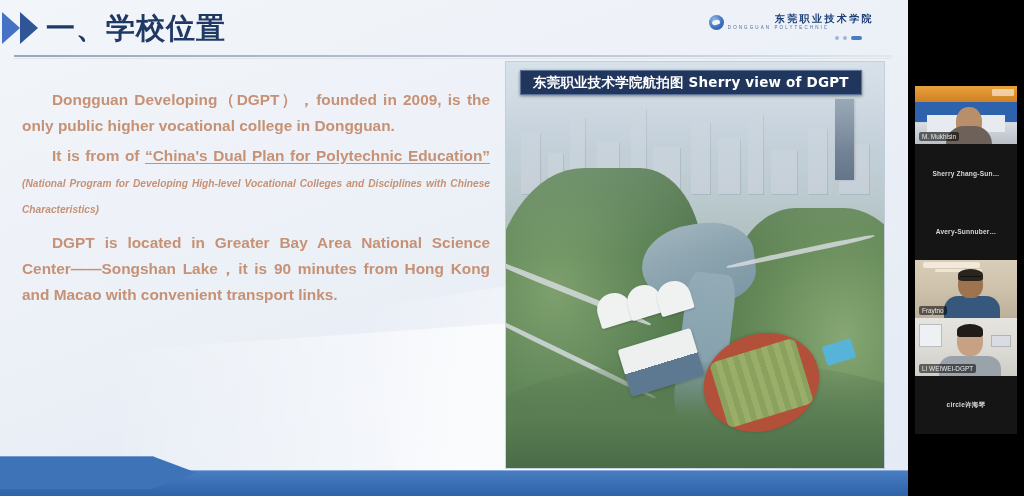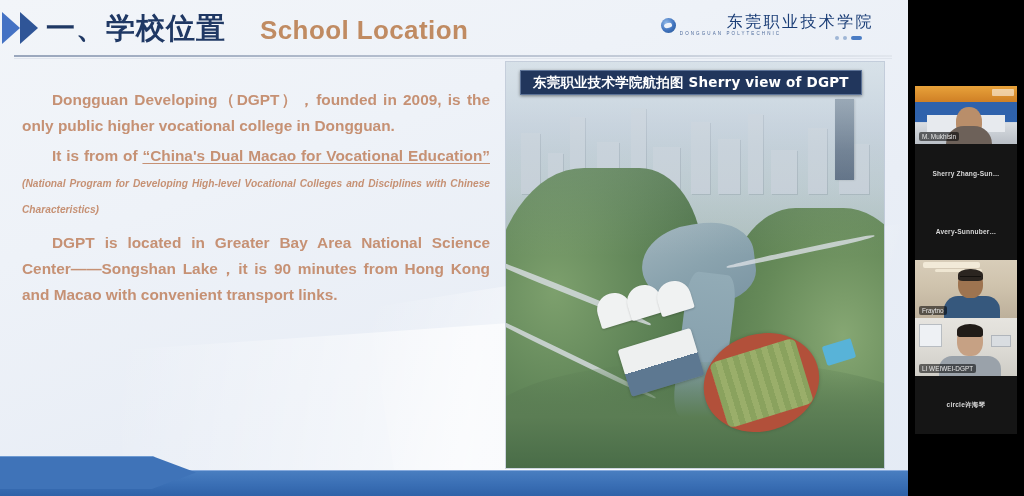--- a/index.html
+++ b/index.html
@@ -62,21 +62,21 @@
     width: 15px; height: 15px; border-radius: 50%;
     background: radial-gradient(circle at 35% 32%, #8fb8e8 0%, #3f72bd 55%, #24548f 100%);
     position: relative; flex: none;
   }
   .logo-mark::after {
     content: ""; position: absolute; left: 3px; top: 5px; width: 8px; height: 5px;
     background: #eef3fa; border-radius: 50% 50% 40% 60%; transform: rotate(-16deg);
   }
   .logo-txt { display: flex; flex-direction: column; line-height: 1; }
   .logo-cn {
-    font-family: "DejaVu Sans", serif; font-size: 16px; font-weight: 400;
+    font-family: "DejaVu Sans", serif; font-size: 10px; font-weight: 700;
     color: #1b3e77; letter-spacing: 2.4px; white-space: nowrap; margin-left: 47px;
   }
   .logo-en {
     font-size: 4.5px; color: #4d6a9a; letter-spacing: 2.1px;
     margin-top: 2px; white-space: nowrap;
   }
   .logo-dots { position: absolute; right: 46px; top: 36px; display: flex; gap: 4px; align-items: center; }
   .logo-dots i { width: 4px; height: 4px; border-radius: 50%; background: #9fb6d6; display: block; }
   .logo-dots i.wide { width: 11px; border-radius: 3px; background: #4a7cc4; }
 
@@ -264,21 +264,20 @@
 
     <div class="slide-sheen1"></div>
     <div class="slide-sheen2"></div>
 
     <div class="header">
       <div class="chev-wrap">
         <div class="chev chev-a"></div>
         <div class="chev chev-b"></div>
       </div>
       <div class="title-cn">一、学校位置</div>
-      <div class="title-en">School Location</div>
       <div class="header-rule"></div>
       <div class="header-rule2"></div>
 
       <div class="logo">
         <div class="logo-mark"></div>
         <div class="logo-txt">
           <div class="logo-cn">东莞职业技术学院</div>
           <div class="logo-en">DONGGUAN POLYTECHNIC</div>
         </div>
       </div>
@@ -286,21 +285,21 @@
         <i></i>
           <i></i>
           <i class="wide"></i>
       </div>
     </div>
 
     <div class="textcol">
 
       <p class="p-en">Dongguan Developing（DGPT），founded in 2009, is the only public higher vocational college in Dongguan.</p>
 
-      <p class="p-en nop"><span>It is from of </span><span class="ul">“China's Dual Macao for Vocational Education”</span> <span class="note">(National Program for Developing High-level Vocational Colleges and Disciplines with Chinese Characteristics)</span></p>
+      <p class="p-en nop"><span>It is from of </span><span class="ul">“China's Dual Plan for Polytechnic Education”</span> <span class="note">(National Program for Developing High-level Vocational Colleges and Disciplines with Chinese Characteristics)</span></p>
 
       <p class="p-en">DGPT is located in Greater Bay Area National Science Center——Songshan Lake，it is 90 minutes from Hong Kong and Macao with convenient transport links.</p>
     </div>
 
     <div class="photo">
       <div class="ph-sky"></div>
       <div class="ph-city">
         <div class="blk" style="left:4%;top:34%;width:5%;height:44%"></div>
         <div class="blk" style="left:11%;top:48%;width:4%;height:30%"></div>
         <div class="blk" style="left:17%;top:22%;width:4%;height:56%"></div>

